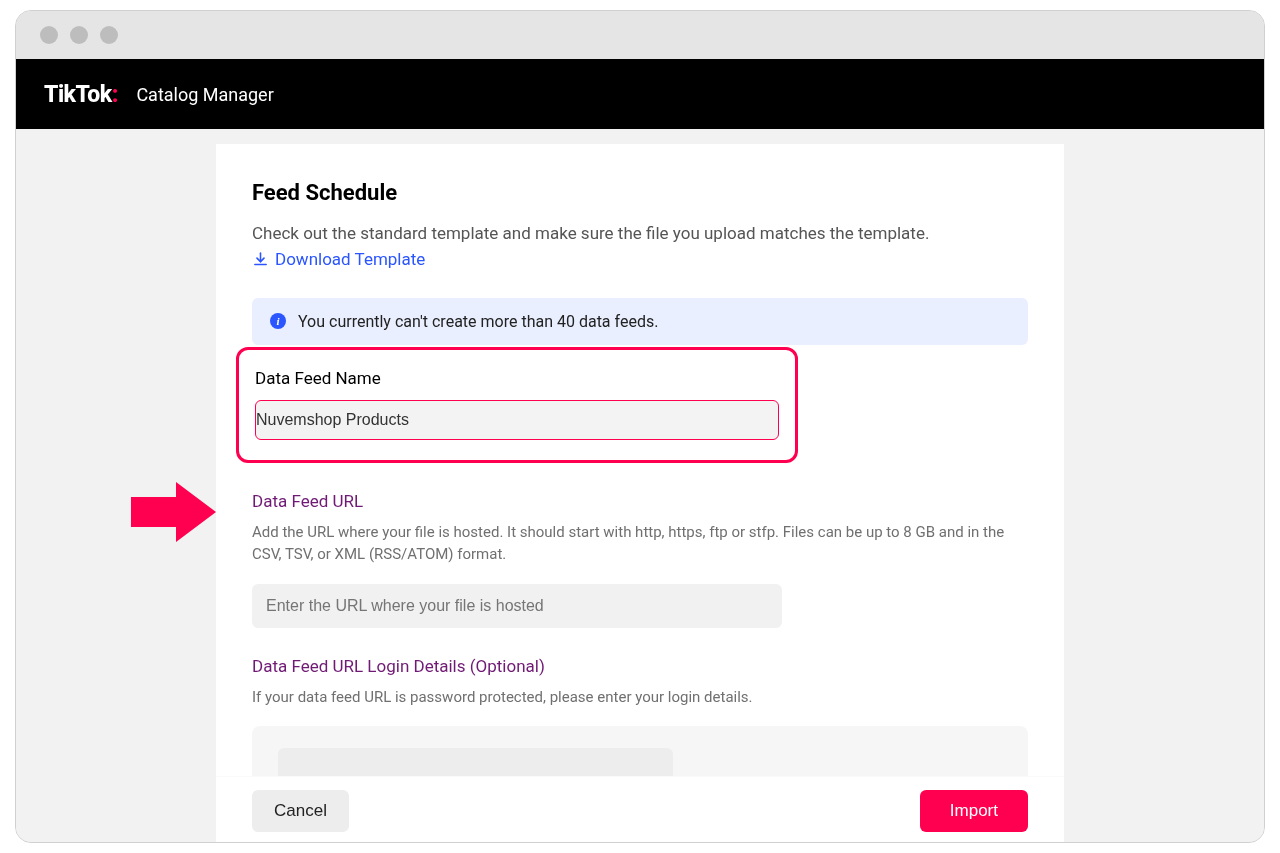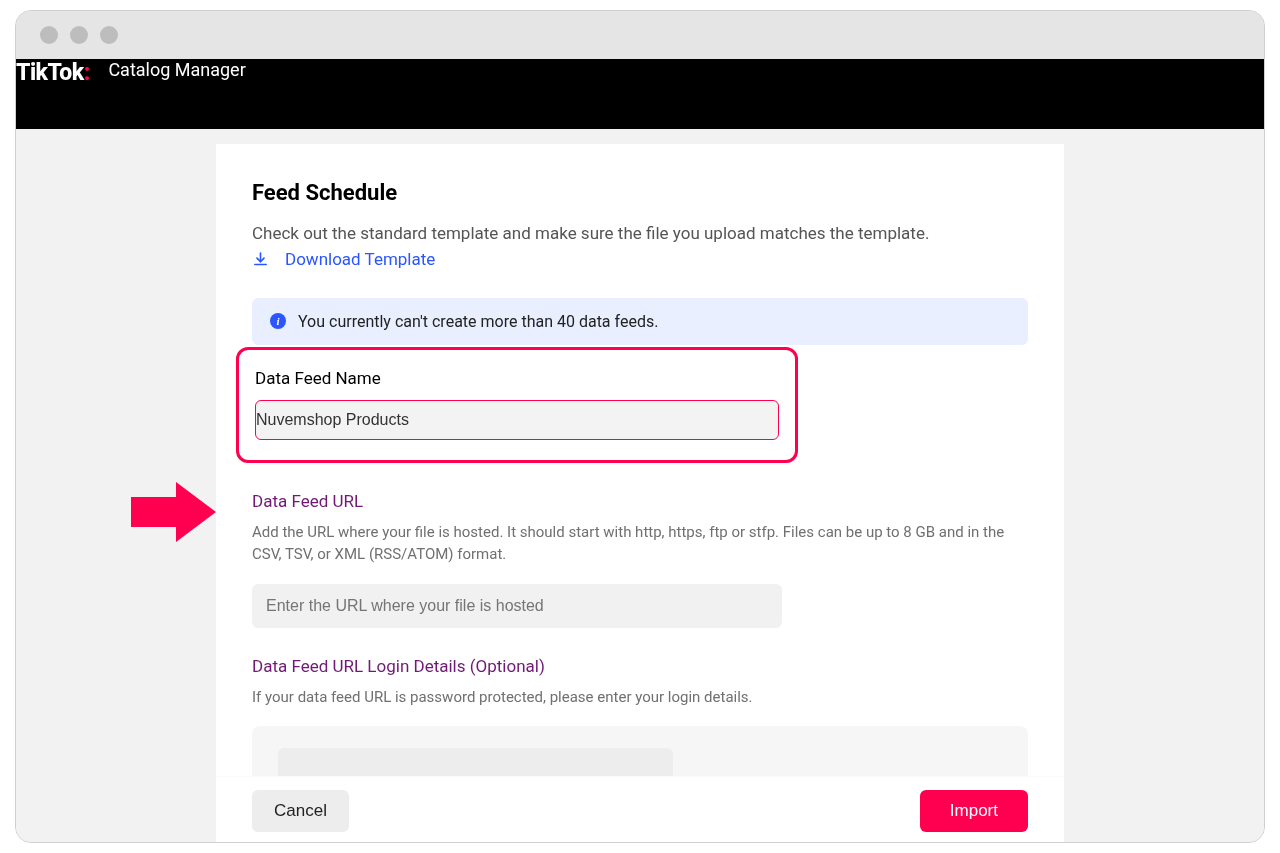--- a/index.html
+++ b/index.html
@@ -30,21 +30,22 @@
     }
     .win-dot {
       width: 18px; height: 18px; border-radius: 50%;
       background: #bdbdbd;
     }
     .app-header {
       height: 70px;
       background: #000;
       color: #fff;
       display: flex;
-      align-items: flex-start;
+      align-items: center;
+      padding-left: 28px;
       font-size: 16px;
     }
     .app-header .brand {
       font-weight: 800;
       font-size: 23px;
       letter-spacing: -0.5px;
     }
     .app-header .brand-colon { color:#ff0050; font-weight:800; font-size:23px;}
     .app-header .brand-sub { margin-left: 18px; font-size:18px; font-weight:400;}
     .page-bg {
@@ -69,21 +70,21 @@
       color: #000;
     }
     .subtitle {
       font-size: 17px;
       color: #555;
       margin-bottom: 6px;
     }
     .download-link {
       display: inline-flex;
       align-items: center;
-      gap: 16px;
+      gap: 6px;
       color: #2a55ff;
       font-size: 17px;
       text-decoration: none;
       cursor: pointer;
     }
     .download-icon svg { display:block; }
     .info-banner {
       margin-top: 26px;
       background: #e9efff;
       border-radius: 6px;

